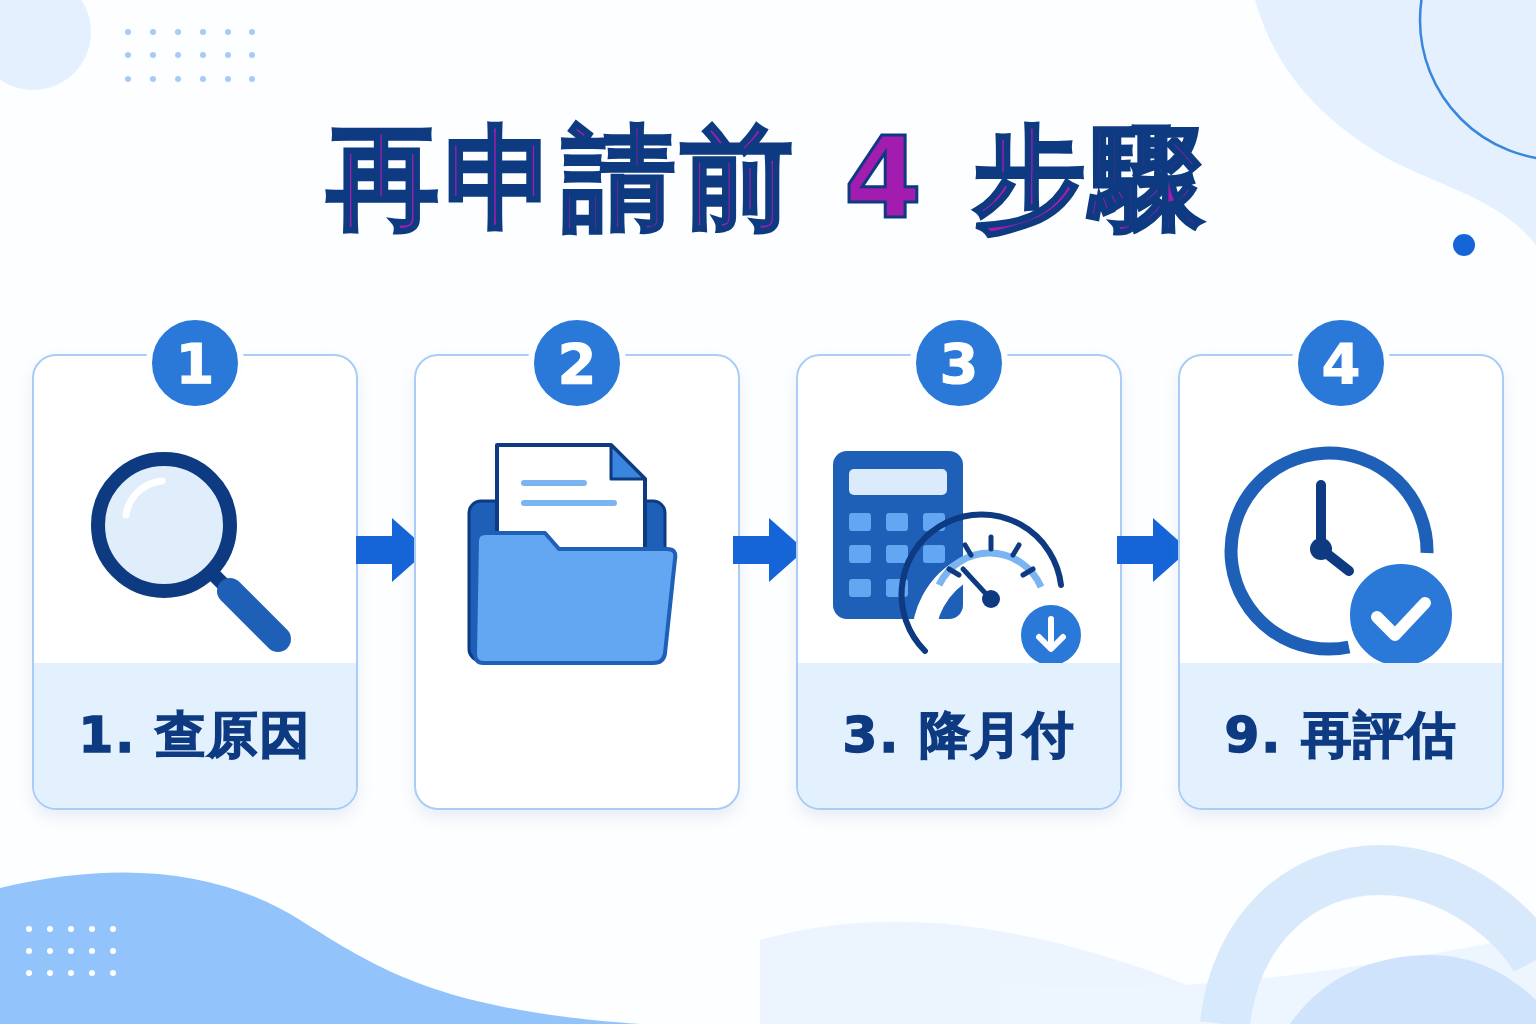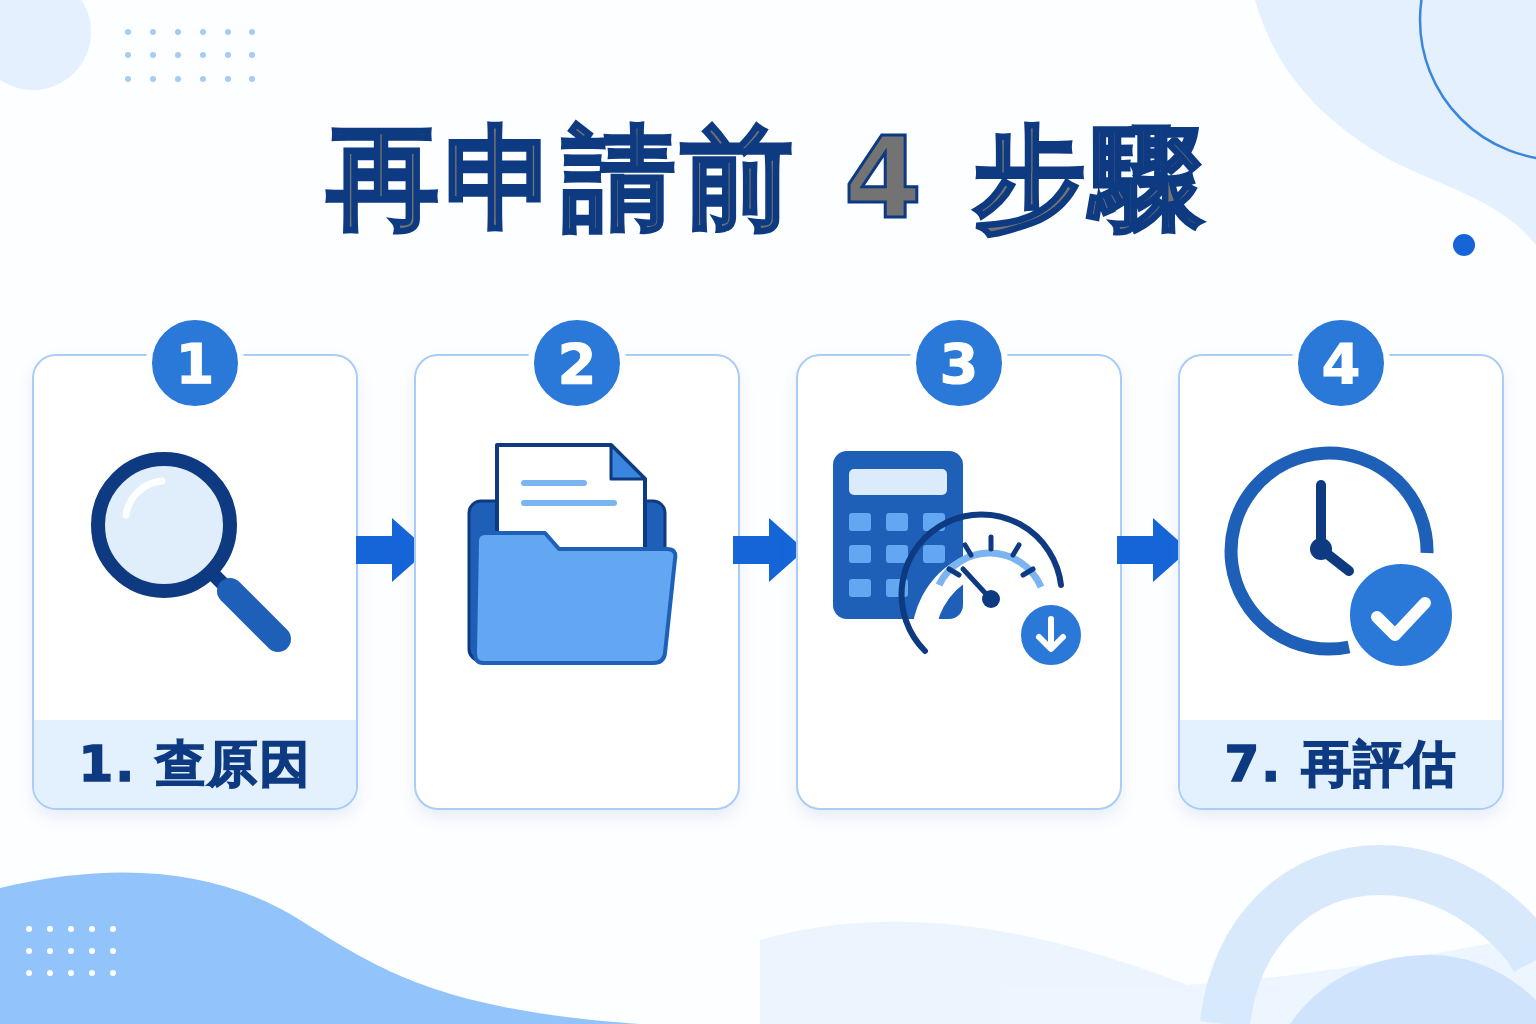--- a/index.html
+++ b/index.html
@@ -10,39 +10,39 @@
     font-family: "DejaVu Sans", "Liberation Sans", sans-serif;
   }
   .bg { position: absolute; inset: 0; pointer-events: none; }
   .title {
     position: absolute;
     left: 0; right: 0; top: 108px;
     text-align: center;
     font-size: 112px;
     font-weight: 900;
     letter-spacing: 6px;
-    color: #737373;
+    color: #a21caf;
     line-height: 140px;
     -webkit-text-stroke: 3px #0d3a80;
   }
   .card {
     position: absolute;
     top: 354px;
     width: 326px;
     height: 456px;
     background: #ffffff;
     border: 2px solid #a9cdf6;
     border-radius: 24px;
     box-shadow: 0 8px 16px rgba(80, 120, 180, 0.12);
     overflow: visible;
   }
   .card .label-band {
     position: absolute;
     left: 0; right: 0; bottom: 0;
-    height: 88px;
+    height: 145px;
     background: #e3f0fd;
     border-radius: 0 0 22px 22px;
     display: flex;
     align-items: center;
     justify-content: center;
   }
   .card .label {
     font-size: 50px;
     font-weight: 900;
     color: #0d3a80;
@@ -210,34 +210,37 @@
         <line x1="190" y1="104" x2="184" y2="114"></line>
         <line x1="204" y1="128" x2="194" y2="134"></line>
         <line x1="134" y1="128" x2="158" y2="154"></line>
       </g>
       <circle cx="162" cy="158" r="9" fill="#0d3a80"></circle>
 
       <circle cx="222" cy="194" r="32" fill="#2a78d8" stroke="#ffffff" stroke-width="4"></circle>
       <path d="M222 178 L222 206 M210 196 L222 208 L234 196" fill="none" stroke="#ffffff" stroke-width="6" stroke-linecap="round" stroke-linejoin="round"></path>
     </svg>
   </div>
+  <div class="label-band">
+    <span class="label">3. 降月付</span>
+  </div>
 </div>
 
 <svg class="arrow" style="left:1117px;" viewBox="0 0 74 68">
   <path d="M0 20 L36 20 L36 2 L72 34 L36 66 L36 48 L0 48 Z" fill="#1565d8"></path>
 </svg>
 
 <div class="card" style="left:1178px;">
   <div class="badge">4</div>
   <div class="icon-wrap">
     <svg width="240" height="230" viewBox="0 0 240 230">
       <path d="M128 206 A98 98 0 1 1 206 112" fill="none" stroke="#1e5fb8" stroke-width="13"></path>
       <line x1="100" y1="44" x2="100" y2="108" stroke="#0d3a80" stroke-width="10" stroke-linecap="round"></line>
       <line x1="100" y1="108" x2="128" y2="130" stroke="#0d3a80" stroke-width="10" stroke-linecap="round"></line>
       <circle cx="100" cy="108" r="11" fill="#0d3a80"></circle>
       <circle cx="180" cy="174" r="54" fill="#2a78d8" stroke="#ffffff" stroke-width="6"></circle>
       <path d="M156 176 L174 194 L204 162" fill="none" stroke="#ffffff" stroke-width="12" stroke-linecap="round" stroke-linejoin="round"></path>
     </svg>
   </div>
   <div class="label-band">
-    <span class="label">7. 再評估</span>
+    <span class="label">9. 再評估</span>
   </div>
 </div>
 
 </body></html>

